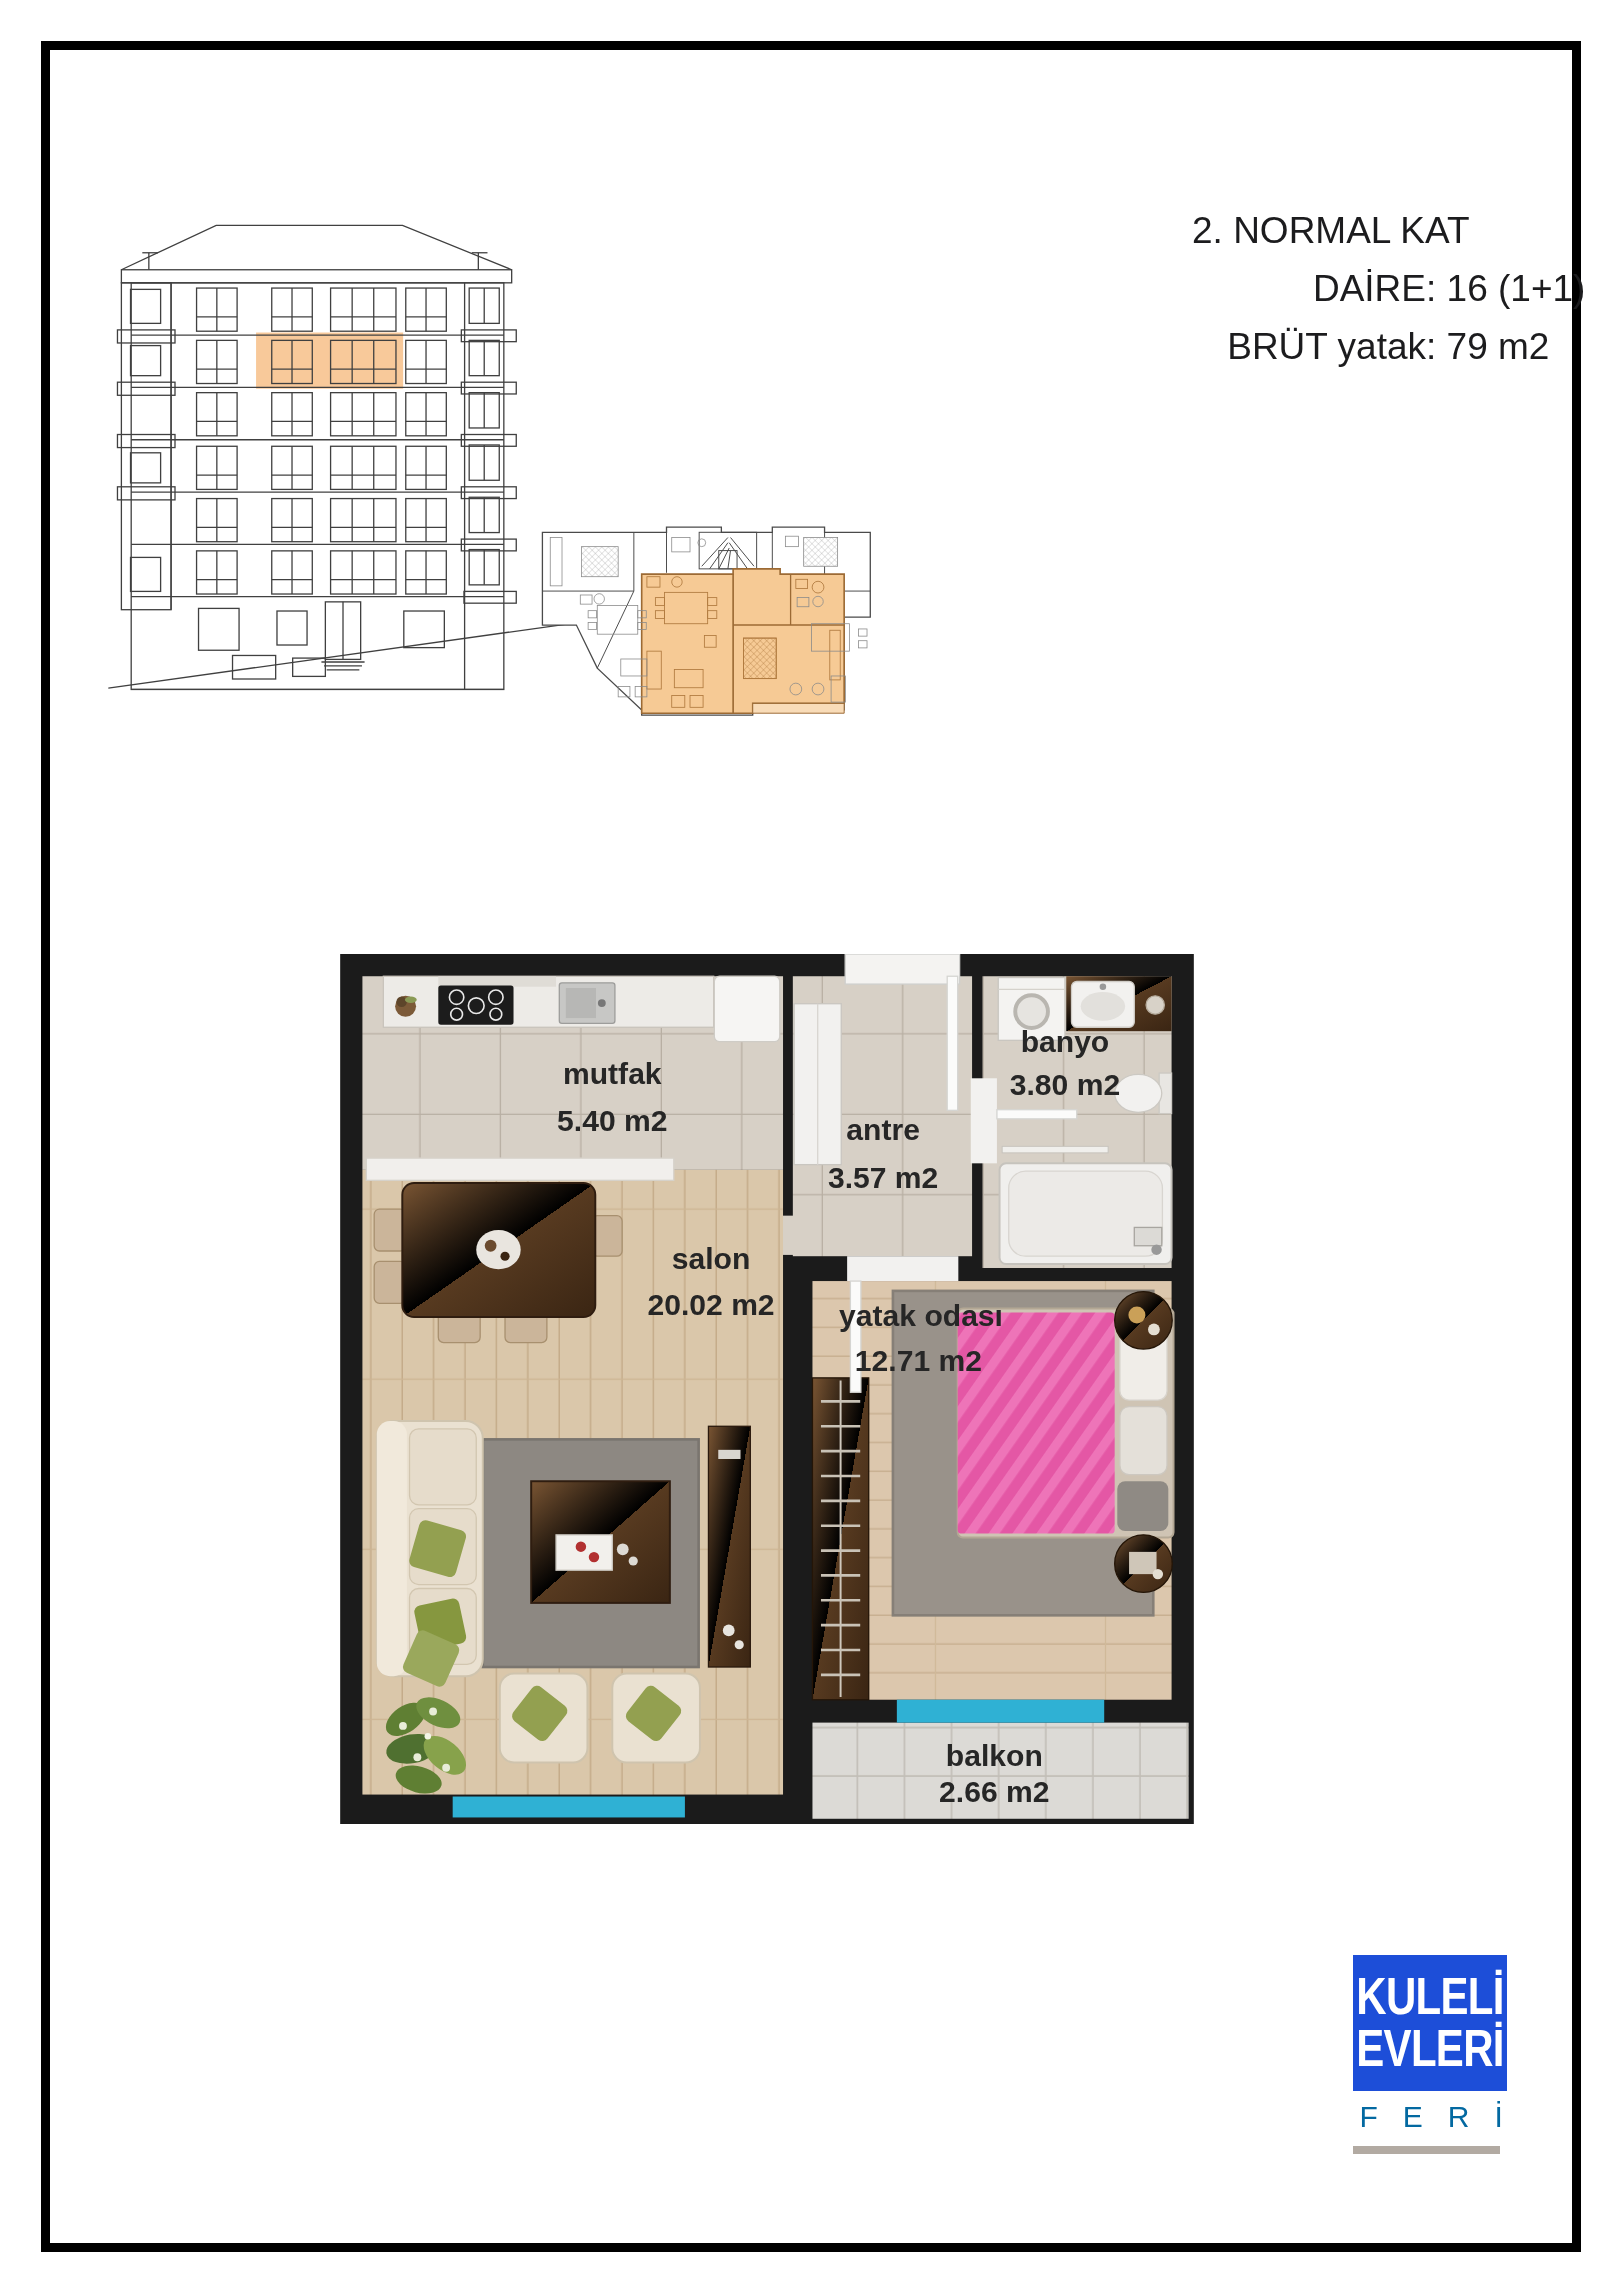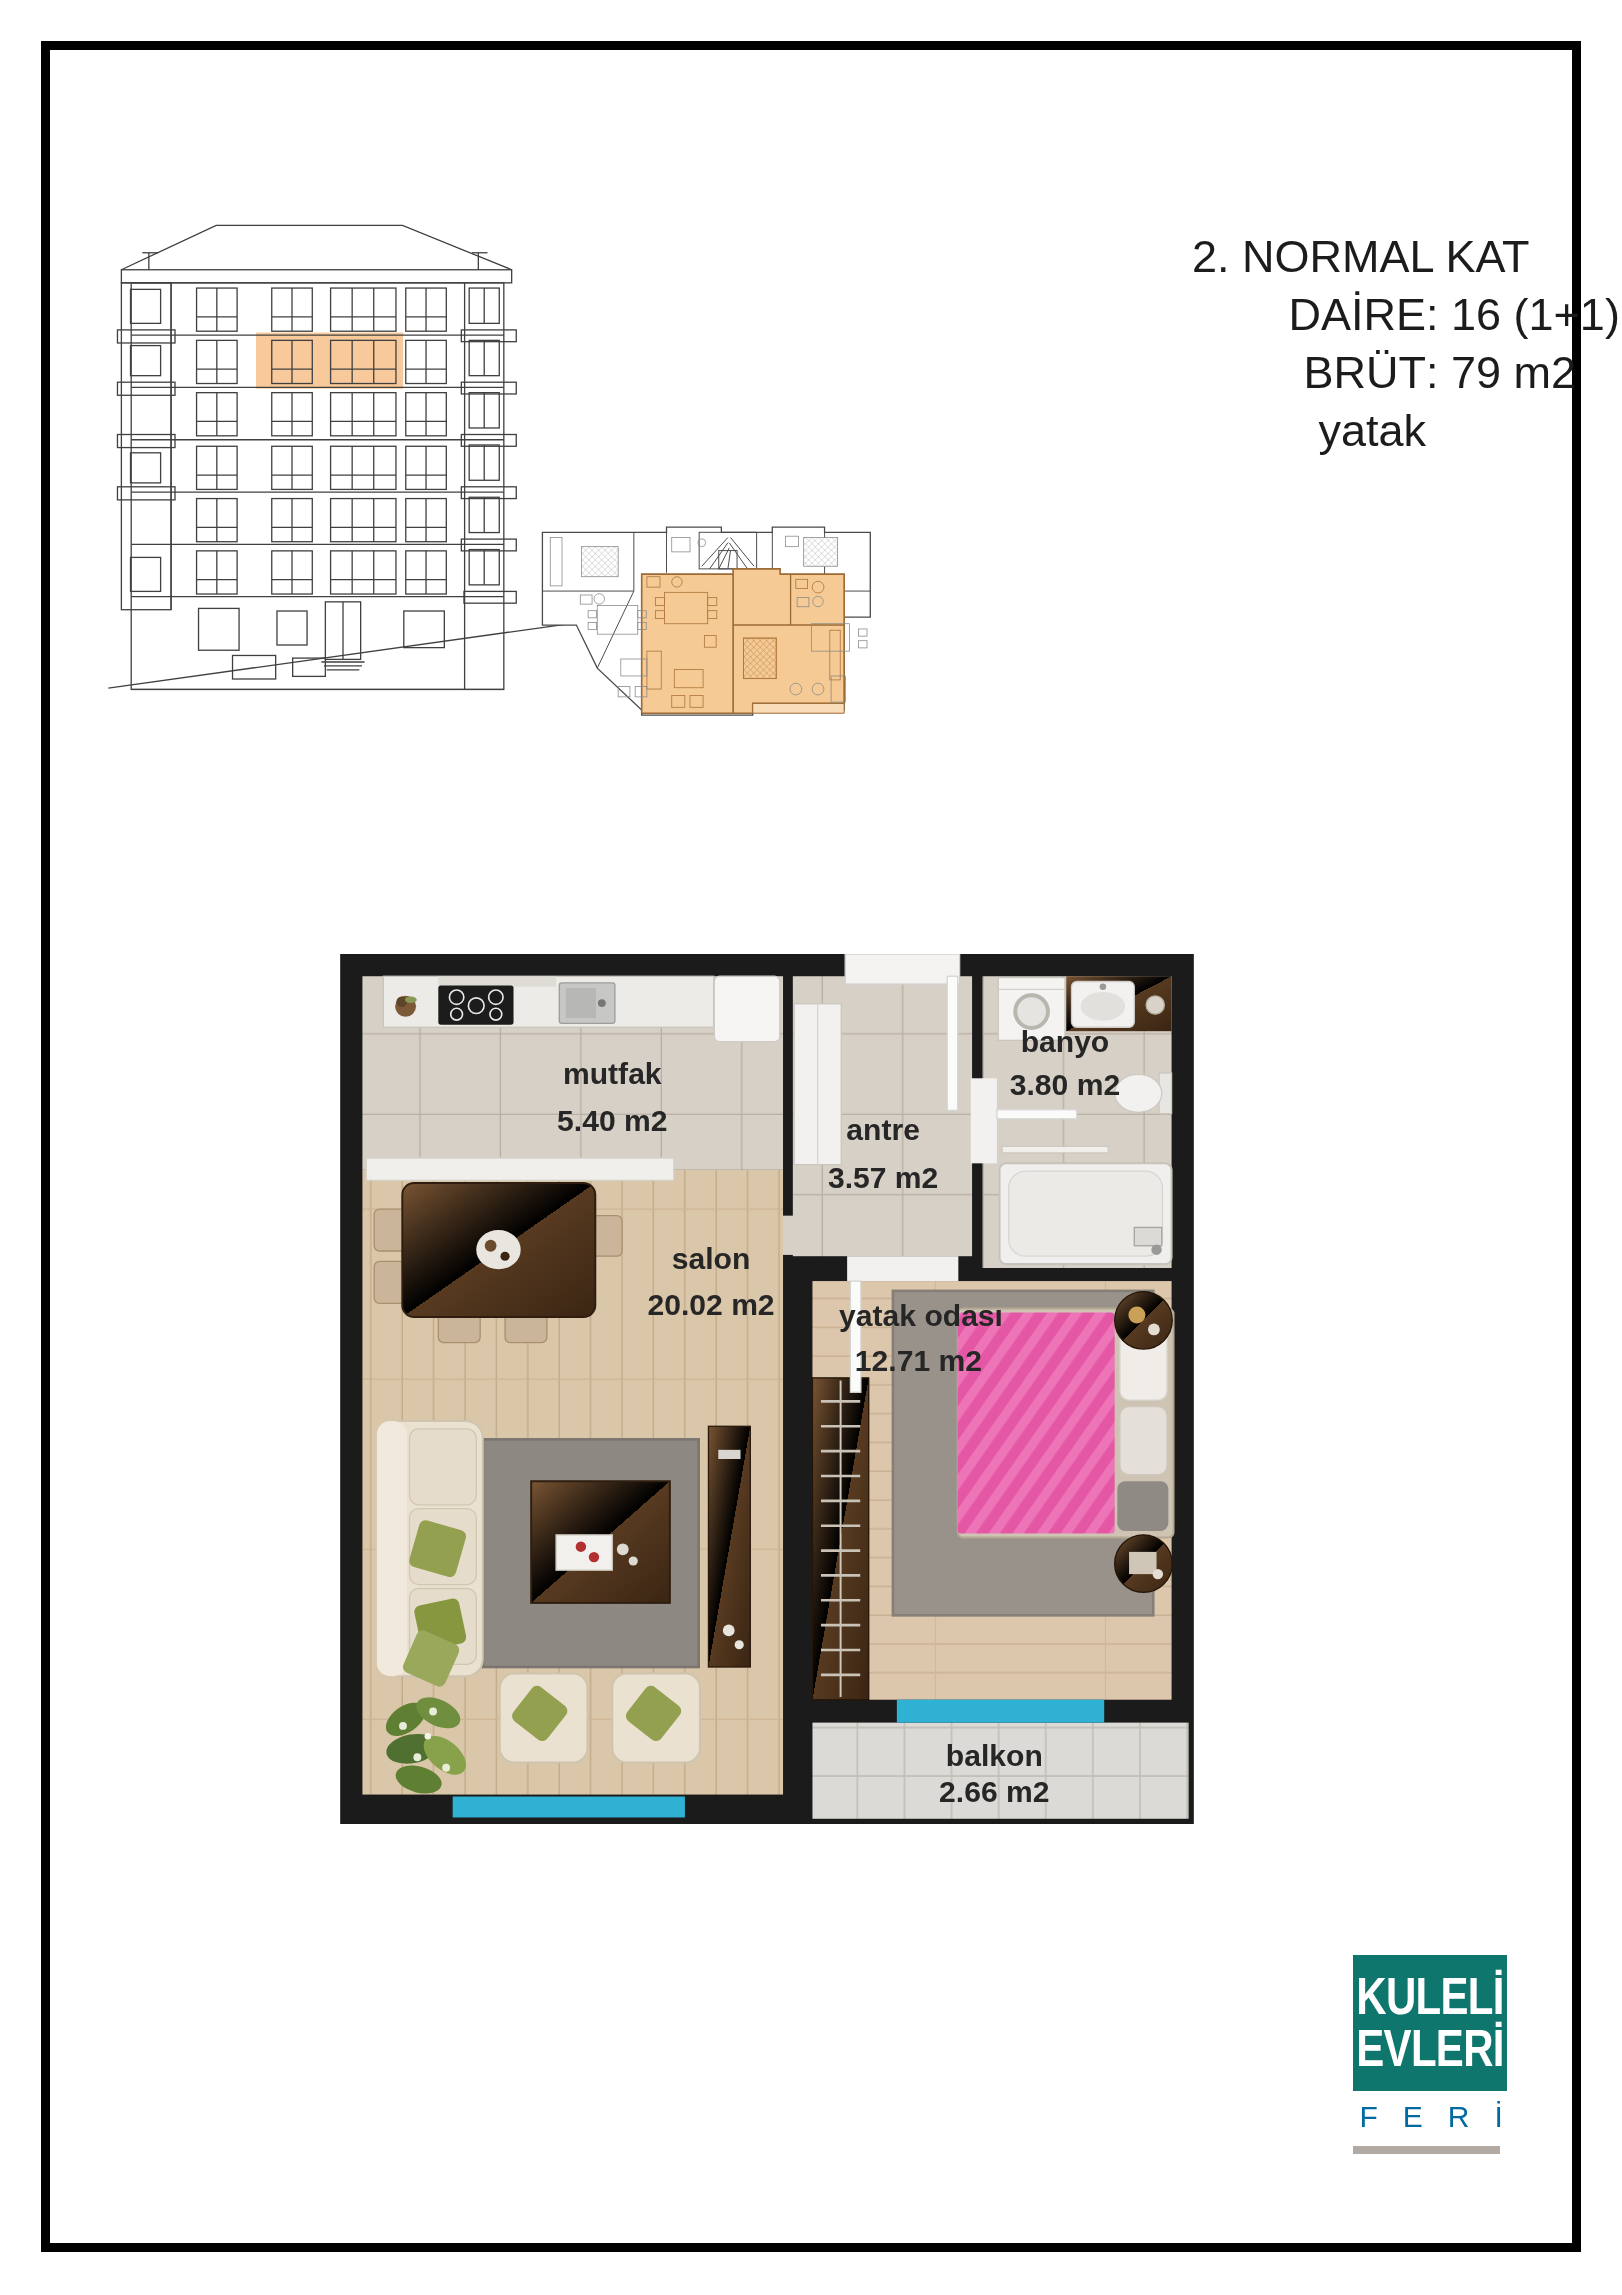--- a/index.html
+++ b/index.html
@@ -1,32 +1,32 @@
 <!DOCTYPE html>
 <html style="font-size:10.5px"><head>
 <meta charset="utf-8">
 <style>
   html,body{margin:0;padding:0;background:#ffffff;}
   .page{position:relative;width:1623px;height:2295px;background:#ffffff;overflow:hidden;
         font-family:"Liberation Sans",sans-serif;}
   .frame{position:absolute;left:41px;top:41px;width:1522px;height:2193px;border:9.8px solid #000;}
   
-  .info{position:absolute;left:1192px;top:202px;color:#1c1c1e;font-size:45px;line-height:58px;
-        letter-spacing:0px;margin-top:26px;}
+  .info{position:absolute;left:1192px;top:202px;color:#1c1c1e;font-size:37px;line-height:58px;
+        letter-spacing:0px;}
   .info .row{display:flex;text-align:right;}
   .info .lab{width:234px;flex:0 0 auto;}
   
   .elev{position:absolute;left:108px;top:190px;}
   .keyplan{position:absolute;left:537px;top:514px;}
   
   .plan{position:absolute;left:340px;top:954px;}
   .room-label{font:700 46px "Liberation Sans",sans-serif;fill:#262626;}
   
   .logo{position:absolute;left:1353px;top:1955px;width:147px;}
-  .logo-red{width:154px;height:136px;background:#0f766e;color:#fff;text-align:center;
+  .logo-red{width:154px;height:136px;background:#1d4ed8;color:#fff;text-align:center;
             display:flex;flex-direction:column;justify-content:center;}
   .logo-red div{font-weight:700;font-size:42px;line-height:52px;letter-spacing:-0.7px;
                 transform:scaleY(1.22);}
   .logo-sub{margin-top:9.2px;color:#0369a1;font-size:30px;letter-spacing:25px;
             padding-left:6.5px;white-space:nowrap;}
   .logo-bar{margin-top:11.8px;width:147px;height:8.5px;background:#b2aaa2;}
   .thin{stroke:#404040;stroke-width:2;fill:none;}
   .thin15{stroke:#4a4a4a;stroke-width:1.5;fill:none;}
 </style>
 </head>

